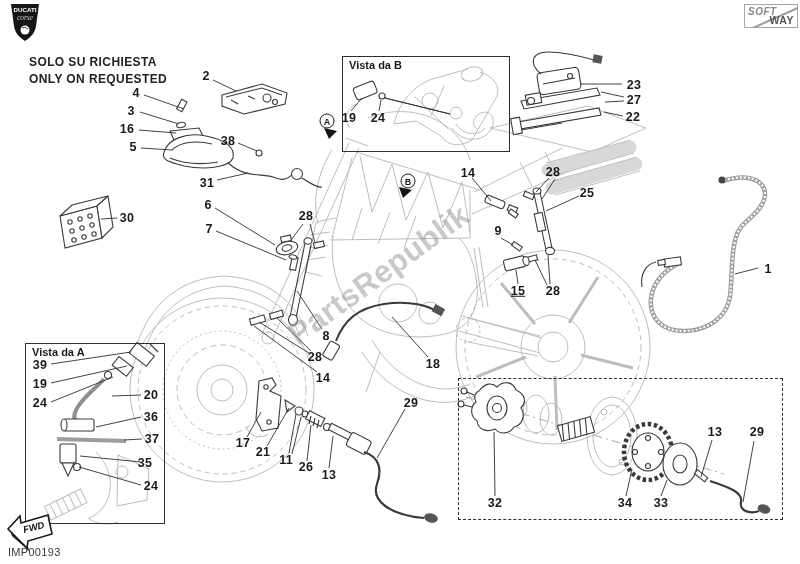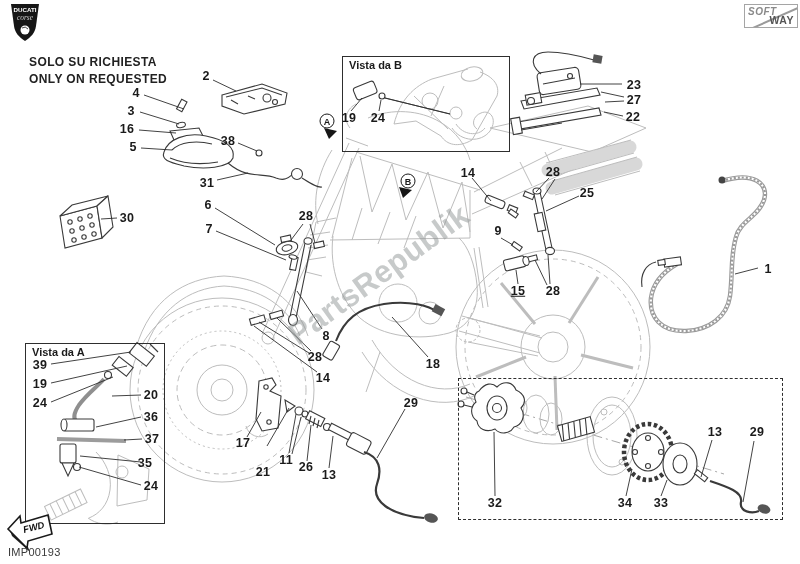--- a/index.html
+++ b/index.html
@@ -422,21 +422,21 @@
       <div class="callout" style="left: 498px; top: 231px;">9</div>
       <div class="callout" style="left: 518px; top: 291px; text-decoration: underline;">15</div>
       <div class="callout" style="left: 553px; top: 291px;">28</div>
       <div class="callout" style="left: 634px; top: 85px;">23</div>
       <div class="callout" style="left: 634px; top: 100px;">27</div>
       <div class="callout" style="left: 633px; top: 117px;">22</div>
       <div class="callout" style="left: 768px; top: 269px;">1</div>
       <div class="callout" style="left: 349px; top: 118px;">19</div>
       <div class="callout" style="left: 378px; top: 118px;">24</div>
       <div class="callout" style="left: 243px; top: 443px;">17</div>
-      <div class="callout" style="left: 263px; top: 472px;">21</div>
+      <div class="callout" style="left: 263px; top: 452px;">21</div>
       <div class="callout" style="left: 286px; top: 460px;">11</div>
       <div class="callout" style="left: 306px; top: 467px;">26</div>
       <div class="callout" style="left: 329px; top: 475px;">13</div>
       <div class="callout" style="left: 411px; top: 403px;">29</div>
       <div class="callout" style="left: 495px; top: 503px;">32</div>
       <div class="callout" style="left: 625px; top: 503px;">34</div>
       <div class="callout" style="left: 661px; top: 503px;">33</div>
       <div class="callout" style="left: 715px; top: 432px;">13</div>
       <div class="callout" style="left: 757px; top: 432px;">29</div>
       <div class="callout" style="left: 40px; top: 365px;">39</div>

